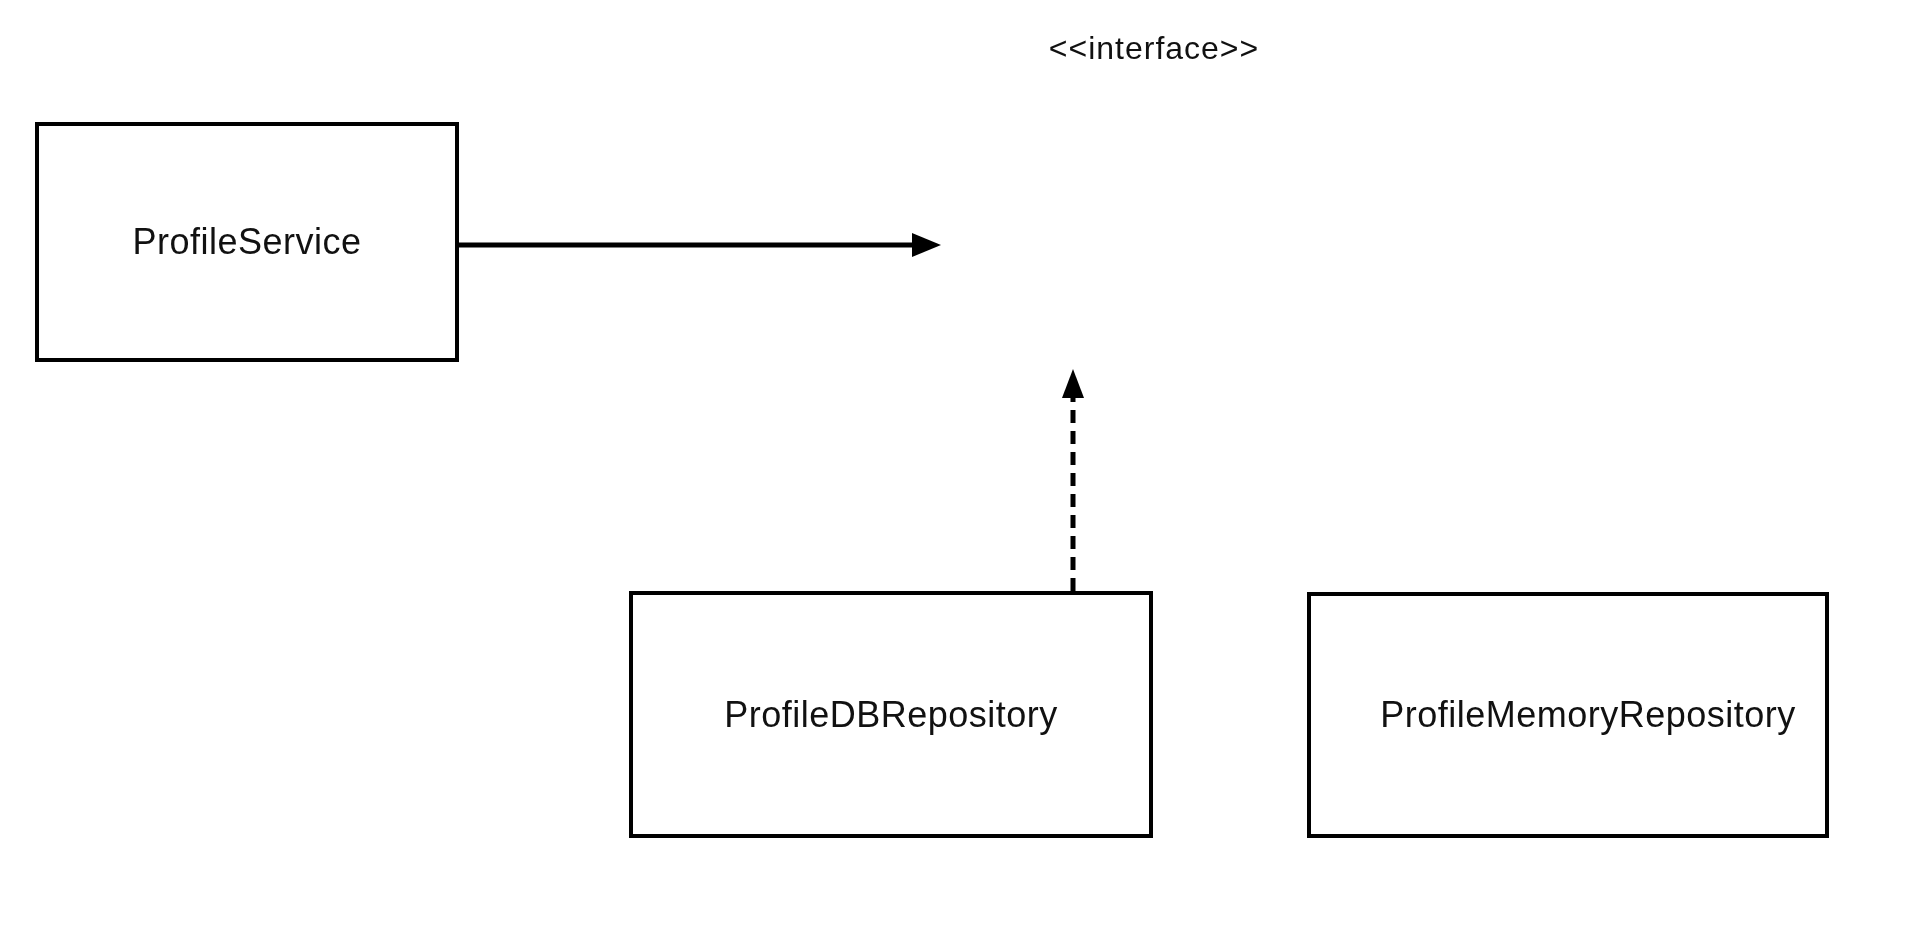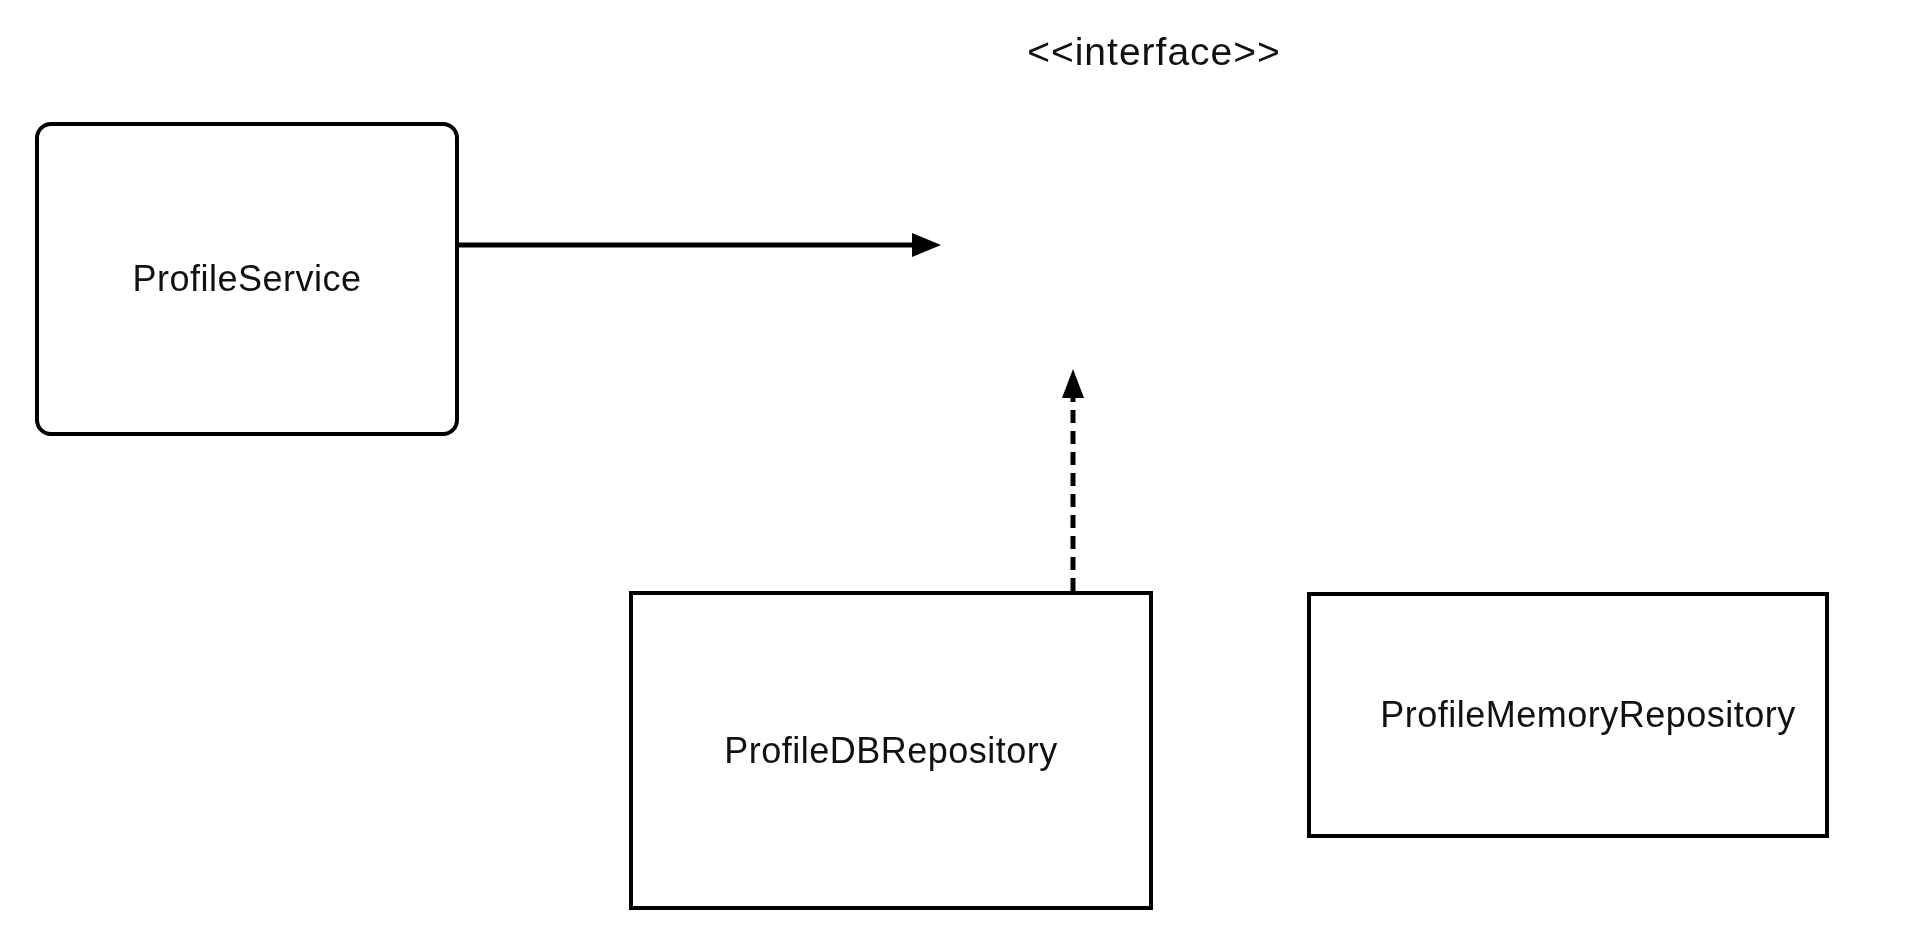--- a/index.html
+++ b/index.html
@@ -53,21 +53,21 @@
     letter-spacing: 0.5px;
     color: #111111;
     white-space: nowrap;
   }
   .stereotype {
     position: absolute;
     left: 941px;
     top: 30px;
     width: 426px;
     text-align: center;
-    font-size: 39px;
+    font-size: 32px;
     font-weight: 300;
     letter-spacing: 1px;
     color: #111111;
     white-space: nowrap;
   }
 </style>
 </head>
 <body>
 
 <div class="canvas">
@@ -80,26 +80,26 @@
     </g>
 
     <g>
       <line class="edge-line dashed" x1="1073" y1="591" x2="1073" y2="396"></line>
       <polygon class="edge-head" points="1073,369 1062,398 1084,398"></polygon>
     </g>
   </svg>
 
   <div class="stereotype">&lt;&lt;interface&gt;&gt;</div>
 
-  <div class="node" style="left:35px; top:122px; width:424px; height:314px;border-radius:16px;">
+  <div class="node" style="left:35px; top:122px; width:424px; height:240px;">
     <span class="label">ProfileService</span>
   </div>
 
 
-  <div class="node" style="left:629px; top:591px; width:524px; height:319px;">
+  <div class="node" style="left:629px; top:591px; width:524px; height:247px;">
     <span class="label">ProfileDBRepository</span>
   </div>
 
   <div class="node" style="left:1307px; top:592px; width:522px; height:246px;padding-left:40px;">
     <span class="label">ProfileMemoryRepository</span>
   </div>
 
 </div>
 
 </body></html>

